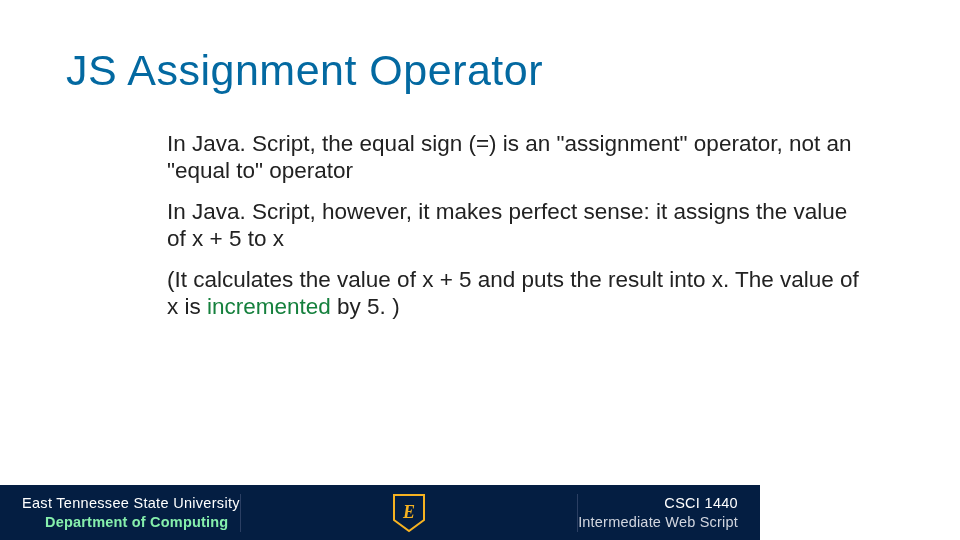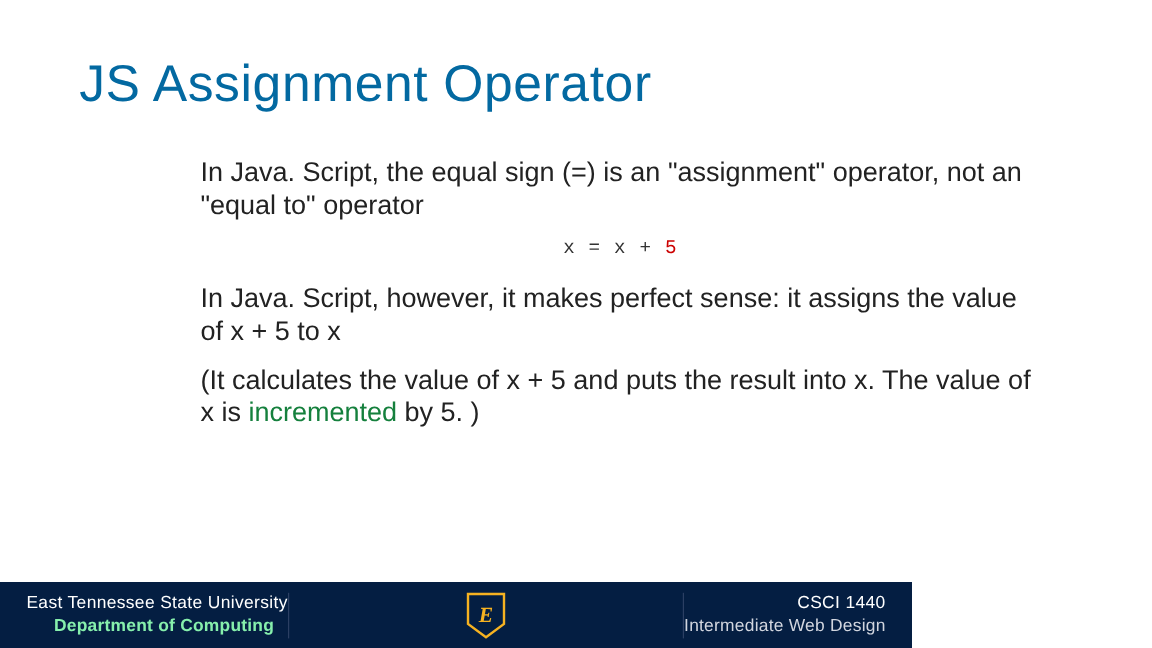--- a/index.html
+++ b/index.html
@@ -122,23 +122,20 @@
 </style>
 </head>
 <body>
 
 <div class="slide">
 
   <div class="title">JS Assignment Operator</div>
 
   <div class="body">
     <p>In Java. Script, the equal sign (=) is an "assignment" operator, not an "equal to" operator</p>
-    <div class="code-line">
-      <span>x = x + </span><span class="num">5</span>
-    </div>
     <p>In Java. Script, however, it makes perfect sense: it assigns the value of x + 5 to x</p>
     <p>
       <span>(It calculates the value of x + 5 and puts the result into x. The value of x is </span><span class="incr">incremented</span><span> by 5. )</span>
     </p>
   </div>
 
   <div class="footer">
     <div class="footer-left">
       <span class="uni">East Tennessee State University</span>
       <span class="dept">Department of Computing</span>
@@ -150,17 +147,17 @@
         <svg viewBox="0 0 34 40">
           <path d="M2 2 H32 V27 L17 38 L2 27 Z" fill="#041e42" stroke="#f6b221" stroke-width="2"></path>
           <text x="17" y="25" text-anchor="middle" font-family="Georgia, 'Times New Roman', serif" font-size="18" font-style="italic" font-weight="bold" fill="#f6b221">E</text>
         </svg>
       </div>
     </div>
 
     <div class="footer-sep"></div>
     <div class="footer-right">
       <span class="code">CSCI 1440</span>
-      <span class="course">Intermediate Web Design</span>
+      <span class="course">Intermediate Web Script</span>
     </div>
   </div>
 
 </div>
 
 </body></html>

